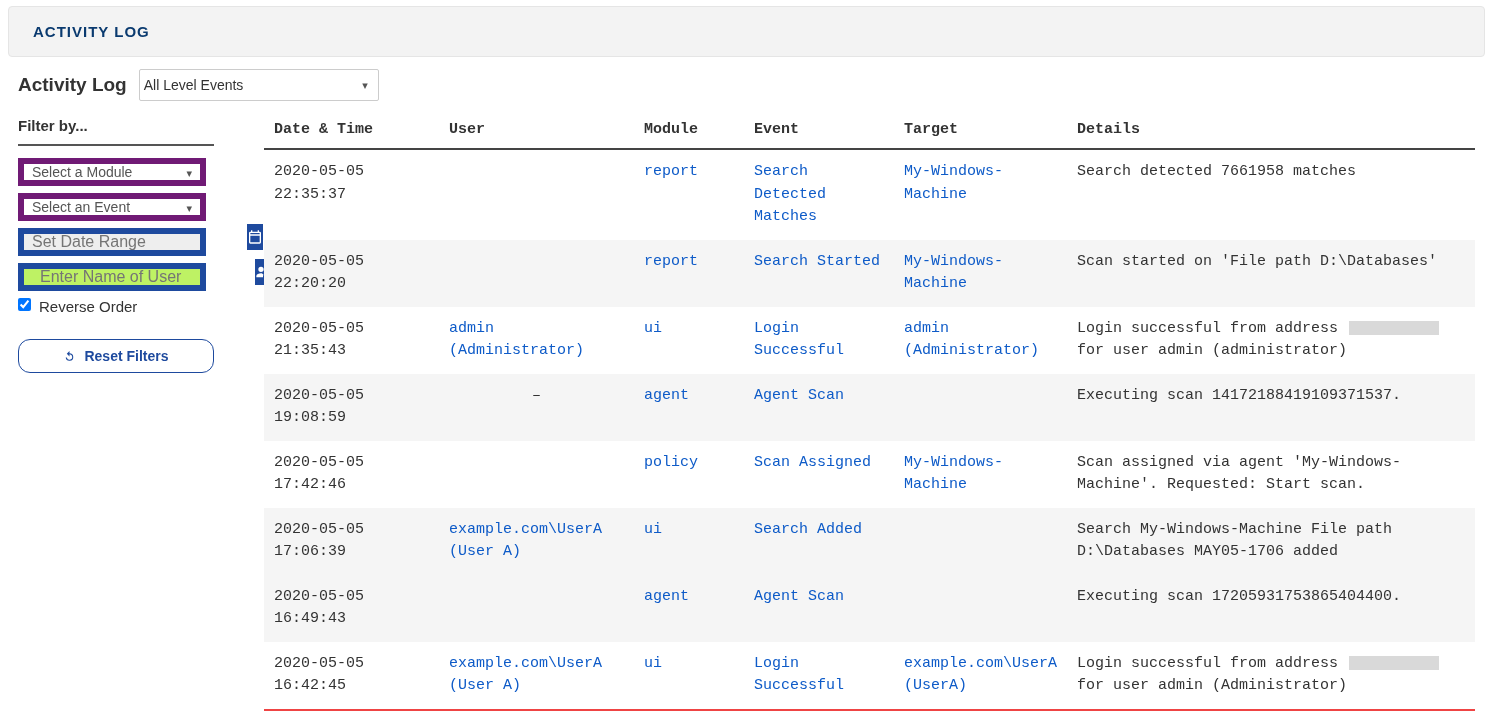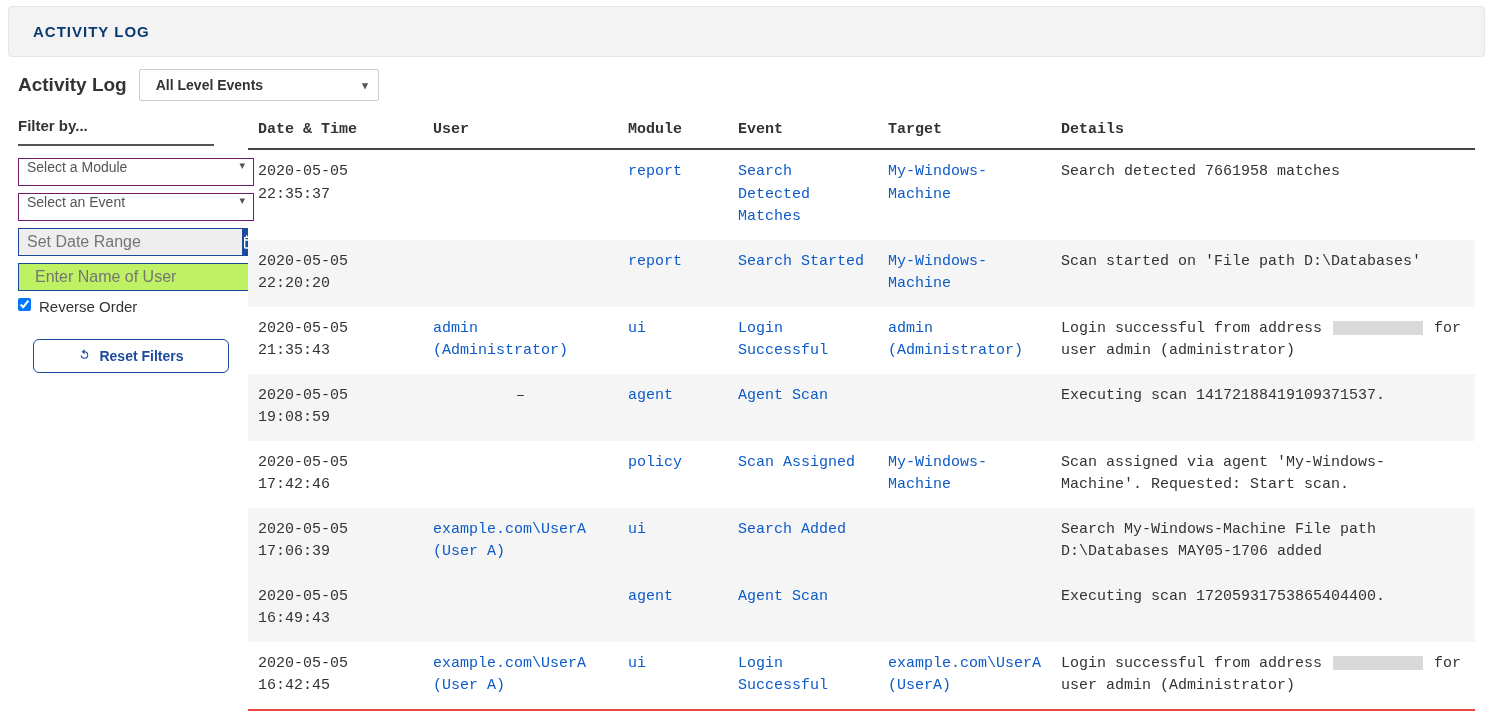--- a/index.html
+++ b/index.html
@@ -15,48 +15,47 @@
     font-size: 15px;
     font-weight: 700;
     letter-spacing: 1px;
     color: #0a3a6f;
   }
   .content { display: flex; padding: 0 18px 18px 18px; }
   .title-row { display: flex; align-items: center; gap: 12px; margin-bottom: 10px; }
   .title-row h2 { font-size: 19px; font-weight: 700; color: #333; }
   .level-select {
     border: 1px solid #ccc;
-    padding: 4px 30px 4px 16px;
+    padding: 4px 30px 4px 4px;
     height: 32px;
     width: 240px;
     font-size: 14px;
     border-radius: 2px;
     background: #fff;
     position: relative;
     display: flex;
     align-items: center;
     cursor: pointer;
-    font-weight: bold;
   }
   .level-select::after {
     content: "▾";
     position: absolute;
     right: 10px;
     color: #555;
     font-size: 11px;
   }
   .sidebar { width: 230px; padding-right: 34px; }
   .filter-title { font-weight: 700; font-size: 15px; border-bottom: 2px solid #555; padding-bottom: 10px; margin-top: 6px; margin-bottom: 12px; }
   .filter-select, .filter-input-wrap {
     display: flex;
-    width: 236px;
+    width: 188px;
     height: 28px;
-    border: 1px solid #701a75;
+    border: 6px solid #701a75;
     margin-bottom: 7px;
-    align-items: flex-start;
+    align-items: flex-end;
     background: #fff;
     cursor: pointer;
   }
   .filter-select {
     position: relative;
     padding: 0 8px;
     color: #555;
     font-size: 14px;
   }
   .filter-select::after {
@@ -92,25 +91,25 @@
   .checkbox-row input { margin: 0; }
   .reset-btn {
     border: 1px solid #1e4a9e;
     background: #fff;
     color: #1e4a9e;
     font-weight: 700;
     font-size: 14px;
     padding: 8px 10px;
     width: 196px;
     display: flex;
+    align-items: center;
     justify-content: center;
     gap: 8px;
     cursor: pointer;
-    border-radius: 6px;
-    margin-left: 15px;
+    border-radius: 12px;
   }
   .reset-btn svg { width: 13px; height: 13px; fill: #1e4a9e; }
   .main { flex: 1; font-family: Liberation Mono, monospace; }
   table { width: 100%; border-collapse: collapse; }
   thead th {
     text-align: left;
     font-weight: 700;
     font-size: 15px;
     padding: 10px 10px;
     border-bottom: 2px solid #444;
@@ -142,21 +141,21 @@
 
 <div class="content">
   <div style="display:flex; flex-direction:column; width:100%;">
     <div class="title-row">
       <h2>Activity Log</h2>
       <div class="level-select">
         <span>All Level Events</span>
       </div>
     </div>
 
-    <div style="display:flex;">
+    <div style="display:flex;gap:16px;">
       <div class="sidebar">
         <div class="filter-title">Filter by...</div>
 
         <div class="filter-select">
           <span>Select a Module</span>
         </div>
 
         <div class="filter-select">
           <span>Select an Event</span>
         </div>

